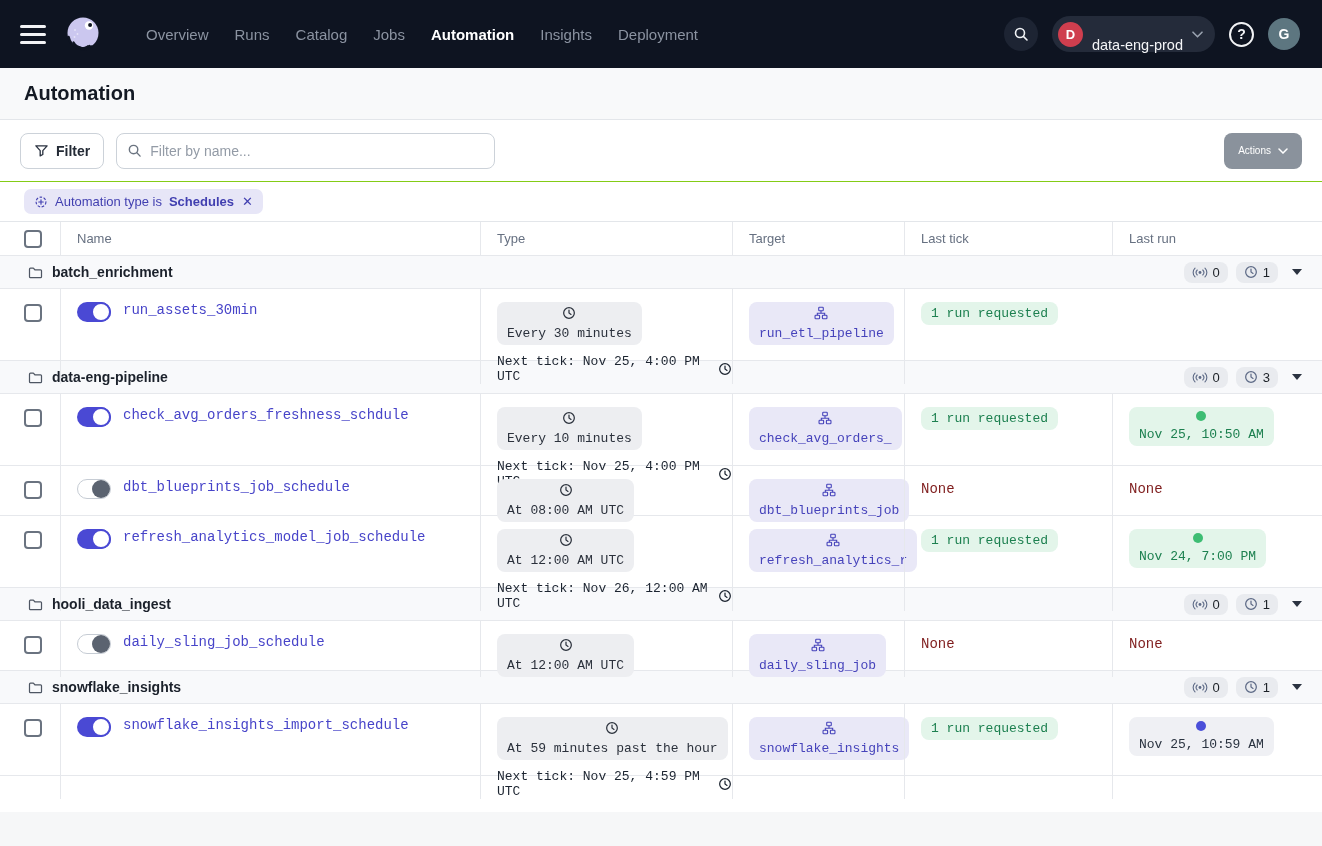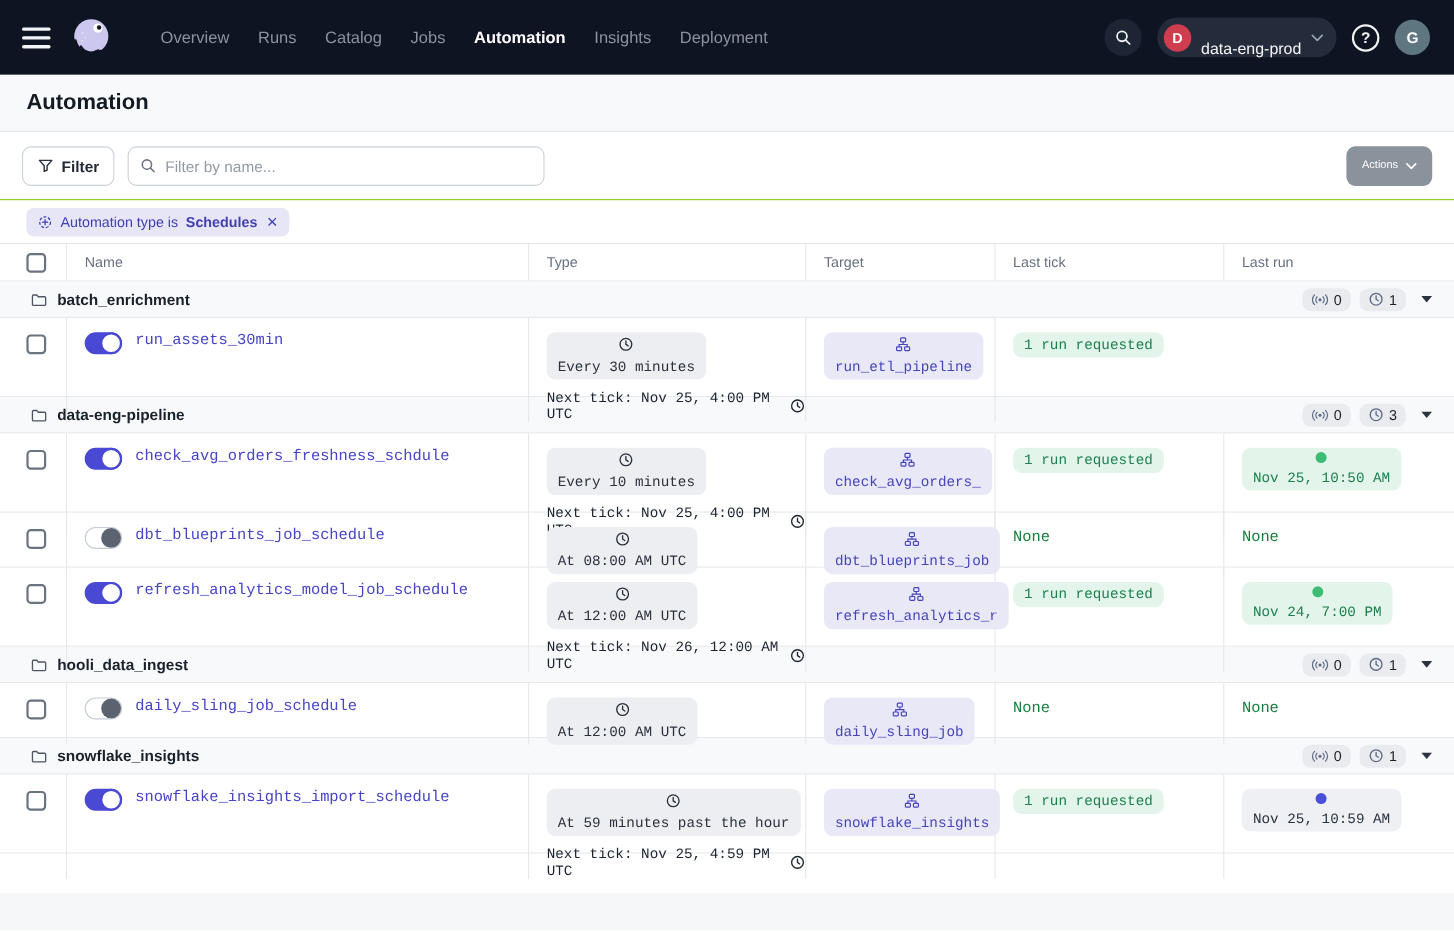--- a/index.html
+++ b/index.html
@@ -70,21 +70,21 @@
   .pill { display:inline-flex; align-items:center; gap:6px; border-radius:8px; padding:4px 10px; font-size:13px; white-space:nowrap;flex-direction:column; }
   .pill-gray { background:#edeef1; color:#2b313c; }
   .pill-lav { background:#e9e8f7; color:#4643bb; cursor:pointer; }
   .pill-green { background:#e3f5ea; color:#1d8050; }
   .pill-run-gray { background:#eff0f4; color:#2a3340; }
   .dot { width:10px; height:10px; border-radius:50%; flex-shrink:0; }
   .dot-green { background:#3dbd73; }
   .dot-blue { background:#4a4fd9; }
   .type-cell { flex-direction:column; align-items:flex-start; gap:9px; }
   .next-tick { font-size:13px; color:#1c2430; display:flex; align-items:center; gap:5px; }
-  .none-text { font-size:14px; color:#15803d; padding-top:2px; }
+  .none-text { font-size:14px; color:#7f1d1d; padding-top:2px; }
   .ico { display:flex; flex-shrink:0; }
   
   .footer-strip { margin-top:auto; height:34px; background:#f6f7f8; }
 </style>
 </head>
 <body>
 
 <nav class="topnav">
   <div class="hamburger">
       <span></span>

